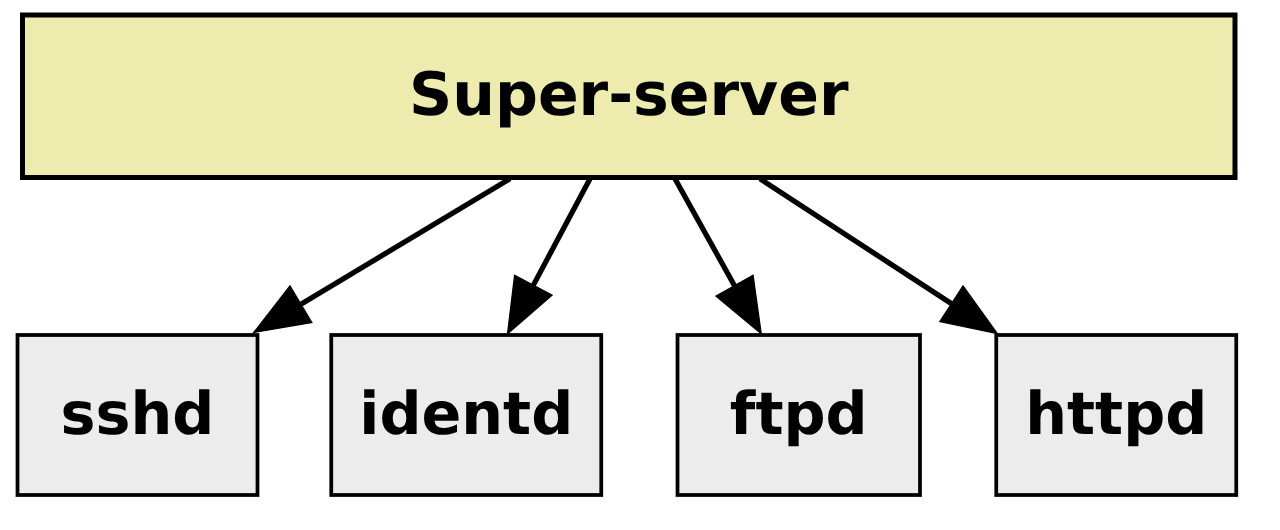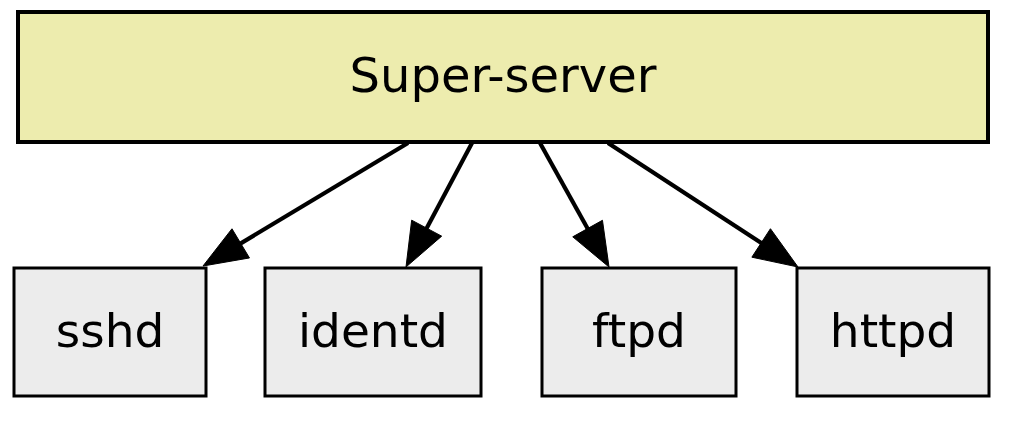--- a/index.html
+++ b/index.html
@@ -10,20 +10,21 @@
   body {
     width: 1024px;
     height: 424px;
     overflow: hidden;
     font-family: "DejaVu Sans", sans-serif;
   }
   #diagram-root {
     position: relative;
     width: 1007px;
     height: 424px;
+    font-weight: bold;
   }
   #diagram-svg {
     display: block;
     width: 1024px;
     height: 424px;
   }
   .node-box {
     stroke: #000000;
     stroke-linejoin: miter;
   }

